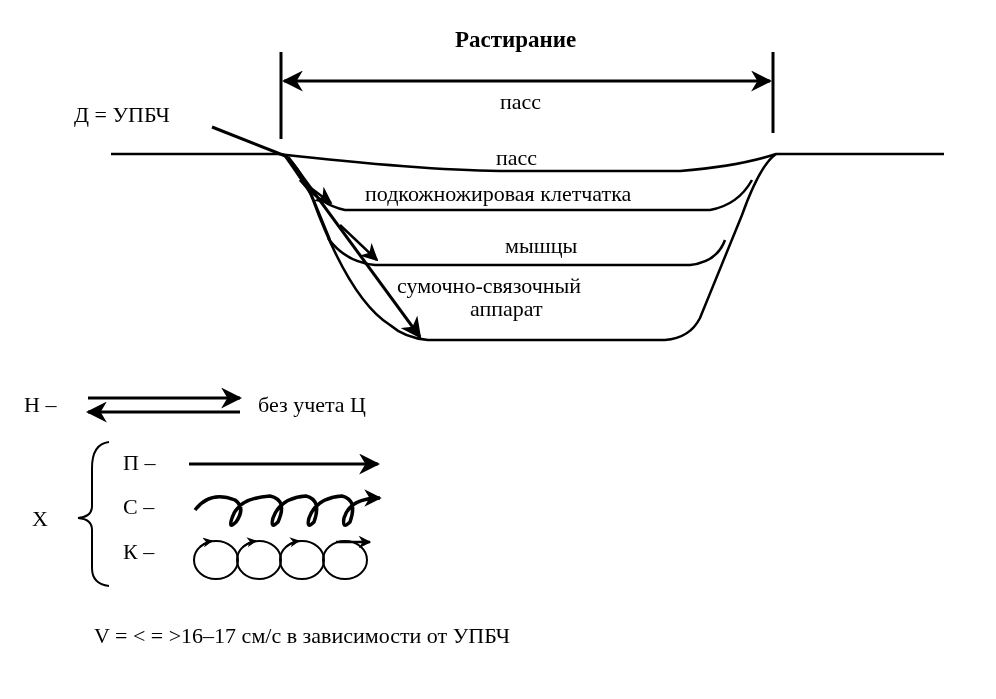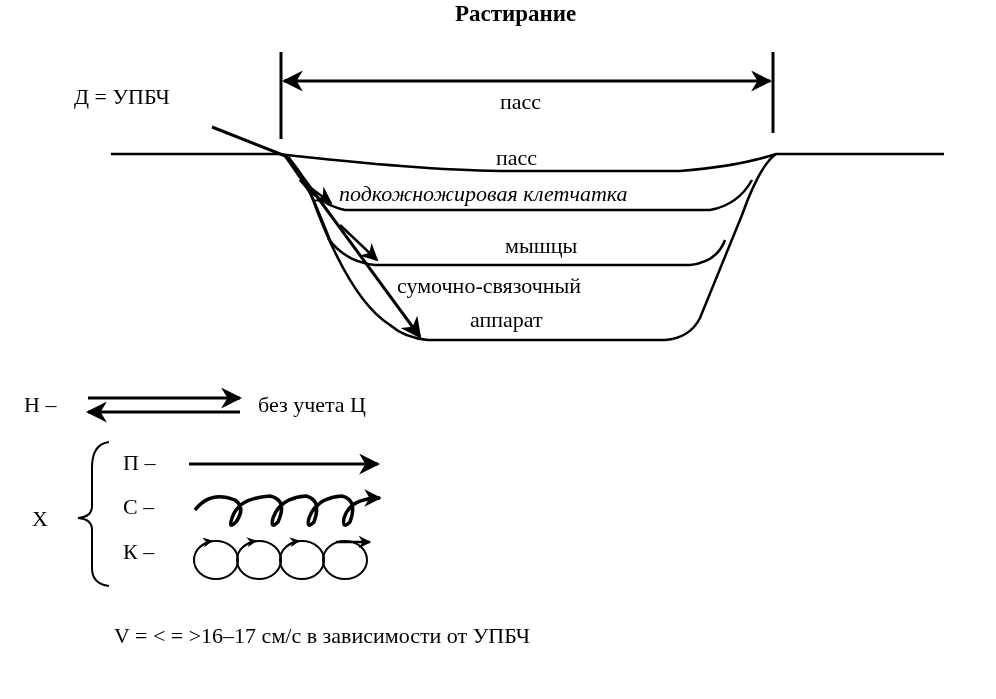--- a/index.html
+++ b/index.html
@@ -53,29 +53,29 @@
   <ellipse cx="216" cy="560" rx="22" ry="19" fill="none" stroke="#000" stroke-width="2"></ellipse>
   <ellipse cx="259" cy="560" rx="22" ry="19" fill="none" stroke="#000" stroke-width="2"></ellipse>
   <ellipse cx="302" cy="560" rx="22" ry="19" fill="none" stroke="#000" stroke-width="2"></ellipse>
   <ellipse cx="345" cy="560" rx="22" ry="19" fill="none" stroke="#000" stroke-width="2"></ellipse>
   <path d="M200,547 Q206,542 212,541" fill="none" stroke="#000" stroke-width="2" marker-end="url(#arrowsmall)"></path>
   <path d="M243,547 Q249,542 256,541" fill="none" stroke="#000" stroke-width="2" marker-end="url(#arrowsmall)"></path>
   <path d="M286,547 Q292,542 299,541" fill="none" stroke="#000" stroke-width="2" marker-end="url(#arrowsmall)"></path>
   <path d="M336,542 L370,542" fill="none" stroke="#000" stroke-width="2.5" marker-end="url(#arrowsmall)"></path>
 </svg>
 
-<div class="txt title" style="left:455px; top:2px;">Растирание</div>
+<div class="txt title" style="left:455px; top:28px;">Растирание</div>
 <div class="txt" style="left:500px; top:91px;">пасс</div>
-<div class="txt" style="left:74px; top:86px;">Д = УПБЧ</div>
+<div class="txt" style="left:74px; top:104px;">Д = УПБЧ</div>
 <div class="txt" style="left:496px; top:147px;">пасс</div>
-<div class="txt" style="left:339px; top:183px;font-style:italic;">подкожножировая клетчатка</div>
+<div class="txt" style="left:365px; top:183px;">подкожножировая клетчатка</div>
 <div class="txt" style="left:467px; top:235px;margin-left:38px;">мышцы</div>
 <div class="txt" style="left:397px; top:275px;">сумочно-связочный</div>
-<div class="txt" style="left:470px; top:309px;">аппарат</div>
+<div class="txt" style="left:470px; top:298px;">аппарат</div>
 
 <div class="txt" style="left:24px; top:394px;">Н –</div>
 <div class="txt" style="left:258px; top:394px;">без учета Ц</div>
 <div class="txt" style="left:32px; top:508px;">Х</div>
 <div class="txt" style="left:123px; top:452px;">П –</div>
 <div class="txt" style="left:123px; top:496px;">С –</div>
 <div class="txt" style="left:123px; top:541px;">К –</div>
 
-<div class="txt" style="left:114px; top:625px;">V = &lt; = &gt;16–17 см/с в зависимости от УПБЧ</div>
+<div class="txt" style="left:94px; top:625px;">V = &lt; = &gt;16–17 см/с в зависимости от УПБЧ</div>
 
 </body></html>

